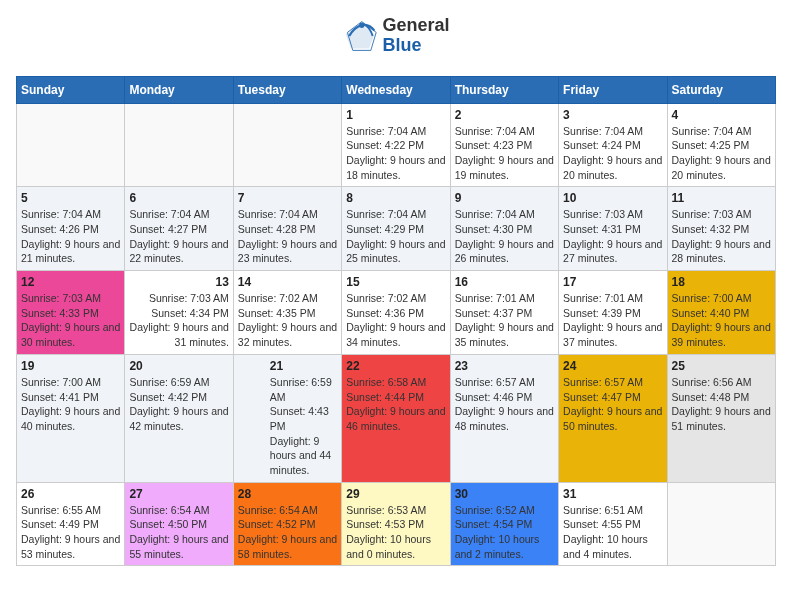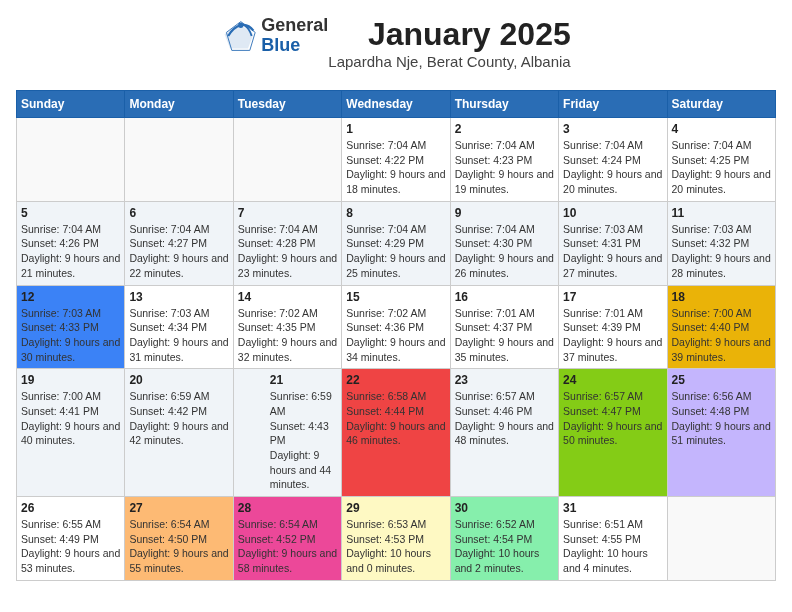--- a/index.html
+++ b/index.html
@@ -98,24 +98,20 @@
       <polygon points="22,4 38,16 32,36 12,36 6,16" fill="none" stroke="#2a6db5" stroke-width="1"></polygon>
       <path d="M8,20 Q14,10 22,8 Q30,6 36,14" fill="none" stroke="#2a6db5" stroke-width="2.5"></path>
       <path d="M26,8 Q32,12 34,20" fill="none" stroke="#2a6db5" stroke-width="2"></path>
       <circle cx="22" cy="8" r="3" fill="#2a6db5"></circle>
     </svg>
     <div class="logo-text">
       <span class="logo-general">General</span>
       <span class="logo-blue">Blue</span>
     </div>
   </div>
-  <div class="title-block">
-    <div class="month-title">January 2025</div>
-    <div class="location-title">Lapardha Nje, Berat County, Albania</div>
-  </div>
 </div>
 
 <table class="calendar">
   <thead>
     <tr>
     <th>Sunday</th>
         <th>Monday</th>
         <th>Tuesday</th>
         <th>Wednesday</th>
         <th>Thursday</th>
@@ -191,27 +187,27 @@
 Daylight: 9 hours and 27 minutes.</div>
         </td>
         <td style="background: rgb(240, 244, 248);">
           <div class="day-number">11</div>
           <div class="day-info" style="white-space: pre-line;">Sunrise: 7:03 AM
 Sunset: 4:32 PM
 Daylight: 9 hours and 28 minutes.</div>
         </td>
       </tr>
       <tr>
-        <td style="background: #3b82f6;">
+        <td style="background: #ec4899;">
           <div class="day-number">12</div>
           <div class="day-info" style="white-space: pre-line;">Sunrise: 7:03 AM
 Sunset: 4:33 PM
 Daylight: 9 hours and 30 minutes.</div>
         </td>
-        <td style="background: rgb(255, 255, 255);">
+        <td style="background: rgb(255, 255, 255); text-align: right;">
           <div class="day-number">13</div>
           <div class="day-info" style="white-space: pre-line;">Sunrise: 7:03 AM
 Sunset: 4:34 PM
 Daylight: 9 hours and 31 minutes.</div>
         </td>
         <td style="background: rgb(255, 255, 255);">
           <div class="day-number">14</div>
           <div class="day-info" style="white-space: pre-line;">Sunrise: 7:02 AM
 Sunset: 4:35 PM
 Daylight: 9 hours and 32 minutes.</div>
@@ -265,59 +261,59 @@
           <div class="day-info" style="white-space: pre-line;">Sunrise: 6:58 AM
 Sunset: 4:44 PM
 Daylight: 9 hours and 46 minutes.</div>
         </td>
         <td style="background: rgb(240, 244, 248);">
           <div class="day-number">23</div>
           <div class="day-info" style="white-space: pre-line;">Sunrise: 6:57 AM
 Sunset: 4:46 PM
 Daylight: 9 hours and 48 minutes.</div>
         </td>
-        <td style="background: #84cc16;">
+        <td style="background: #eab308;">
           <div class="day-number">24</div>
           <div class="day-info" style="white-space: pre-line;">Sunrise: 6:57 AM
 Sunset: 4:47 PM
 Daylight: 9 hours and 50 minutes.</div>
         </td>
-        <td style="background: #c4b5fd;">
+        <td style="background: #e5e5e5;">
           <div class="day-number">25</div>
           <div class="day-info" style="white-space: pre-line;">Sunrise: 6:56 AM
 Sunset: 4:48 PM
 Daylight: 9 hours and 51 minutes.</div>
         </td>
       </tr>
       <tr>
         <td style="background: rgb(255, 255, 255);">
           <div class="day-number">26</div>
           <div class="day-info" style="white-space: pre-line;">Sunrise: 6:55 AM
 Sunset: 4:49 PM
 Daylight: 9 hours and 53 minutes.</div>
         </td>
-        <td style="background: #fdba74;">
+        <td style="background: #f0abfc;">
           <div class="day-number">27</div>
           <div class="day-info" style="white-space: pre-line;">Sunrise: 6:54 AM
 Sunset: 4:50 PM
 Daylight: 9 hours and 55 minutes.</div>
         </td>
-        <td style="background: #ec4899;">
+        <td style="background: #f97316;">
           <div class="day-number">28</div>
           <div class="day-info" style="white-space: pre-line;">Sunrise: 6:54 AM
 Sunset: 4:52 PM
 Daylight: 9 hours and 58 minutes.</div>
         </td>
         <td style="background: #fef9c3;">
           <div class="day-number">29</div>
           <div class="day-info" style="white-space: pre-line;">Sunrise: 6:53 AM
 Sunset: 4:53 PM
 Daylight: 10 hours and 0 minutes.</div>
         </td>
-        <td style="background: #86efac; margin-top: 19px;">
+        <td style="background: #3b82f6; margin-top: 19px;">
           <div class="day-number">30</div>
           <div class="day-info" style="white-space: pre-line;">Sunrise: 6:52 AM
 Sunset: 4:54 PM
 Daylight: 10 hours and 2 minutes.</div>
         </td>
         <td style="background: rgb(255, 255, 255);">
           <div class="day-number">31</div>
           <div class="day-info" style="white-space: pre-line;">Sunrise: 6:51 AM
 Sunset: 4:55 PM
 Daylight: 10 hours and 4 minutes.</div>

